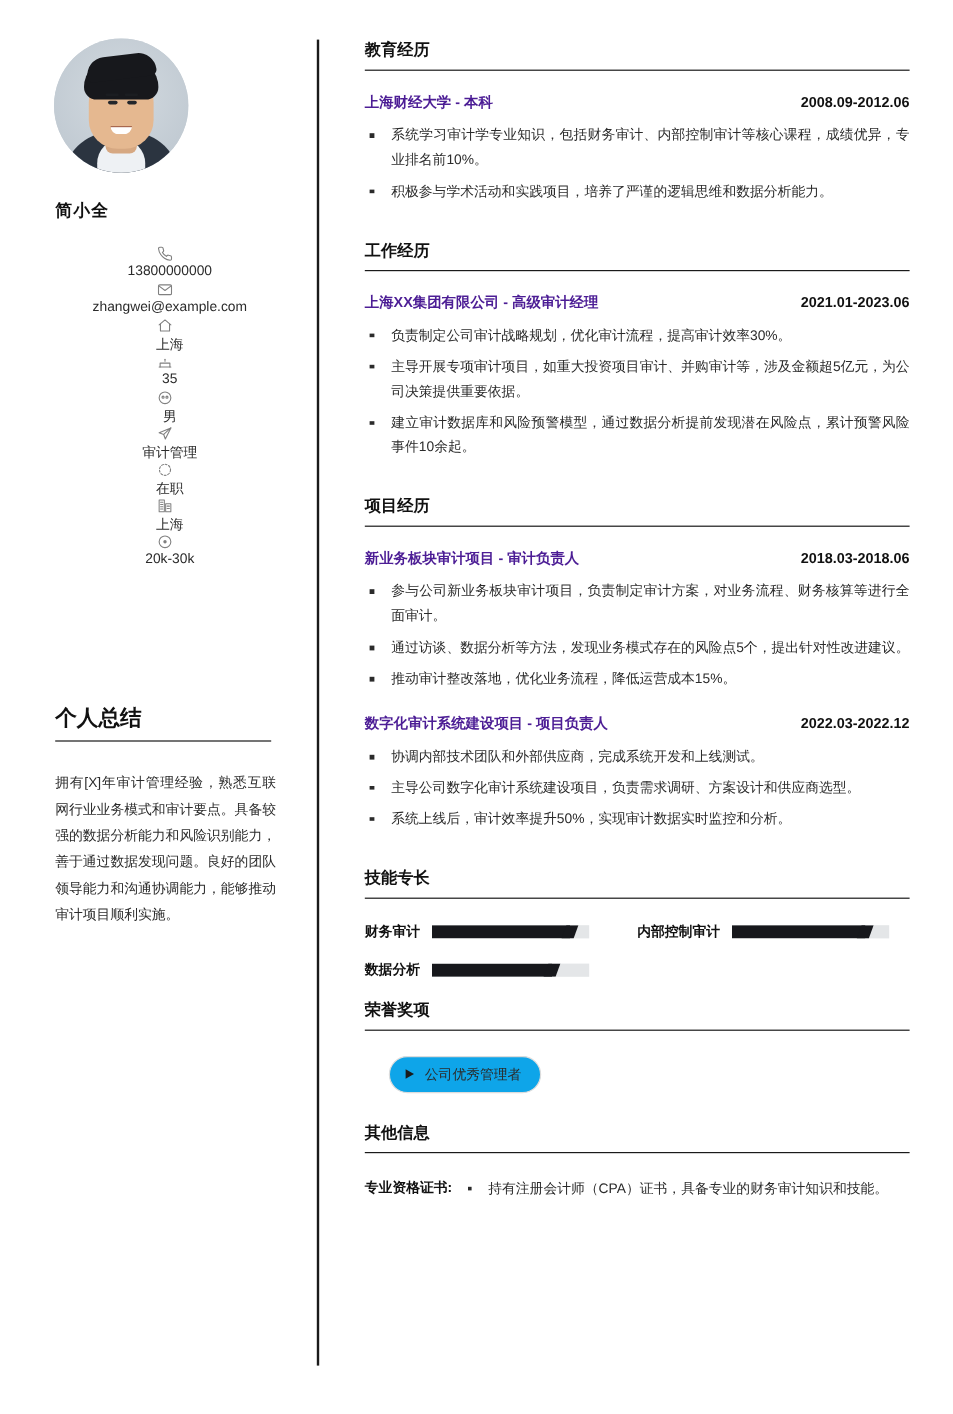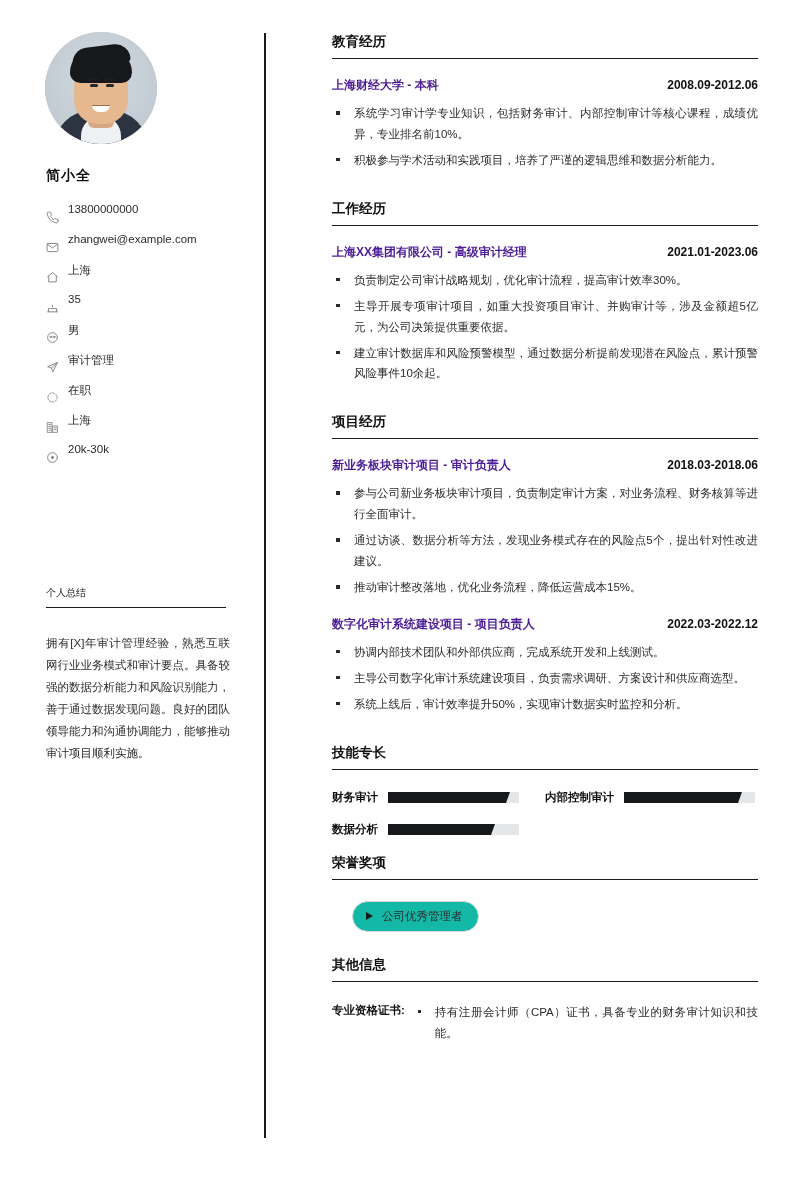--- a/index.html
+++ b/index.html
@@ -132,61 +132,63 @@
     font-size: 14px;
     font-weight: bold;
     letter-spacing: 1px;
     margin: 23px 0 0 2px;
     color: #111;
   }
 
   .contact-list { margin: 18px 0 0 2px; }
   .contact-row {
     display: flex;
+    align-items: center;
     height: 28px;
     margin-bottom: 2px;
+    flex-direction: column;
   }
   .contact-row .ic {
     width: 17px;
     flex: 0 0 17px;
     display: flex;
     align-items: center;
     justify-content: flex-start;
     color: #808080;
   }
   .contact-row .ic svg { display: block; }
   .contact-row .tx {
     font-size: 11.5px;
     color: #2b2b2b;
     margin-left: 5px;
     white-space: nowrap;
   }
 
   .sb-section { margin-top: 115px; }
   .sb-heading {
-    font-size: 10px;
-    font-weight: normal;
+    font-size: 18px;
+    font-weight: bold;
     color: #111;
     padding-bottom: 7px;
     border-bottom: 1.6px solid #1a1a1a;
     margin-left: 2px;
     margin-right: 6px;
   }
   .sb-body {
     font-size: 11.5px;
     line-height: 1.92;
     color: #2b2b2b;
     margin: 24px 2px 0 2px;
     text-align: justify;
   }
 
   
   .main {
     flex: 1;
-    padding: 33px 36px 0 68px;
+    padding: 33px 36px 0 40px;
   }
   .section { margin-bottom: 0; }
   .sec-heading {
     font-size: 13.5px;
     font-weight: bold;
     color: #111;
     padding-bottom: 7px;
     border-bottom: 1.6px solid #1a1a1a;
   }
 
@@ -275,21 +277,21 @@
   
   .awards { margin-top: 21px; padding-left: 20px; }
   .award-chip {
     display: inline-flex;
     align-items: center;
     border: 1px solid #dcdcdc;
     border-radius: 16px;
     padding: 7px 15px 7px 13px;
     font-size: 11.5px;
     color: #2b2b2b;
-    background: #14b8a6;
+    background: #0ea5e9;
   }
   .award-chip .tri {
     width: 0; height: 0;
     border-left: 7px solid #1a1a1a;
     border-top: 4.5px solid transparent;
     border-bottom: 4.5px solid transparent;
     margin-right: 9px;
   }
 
   

